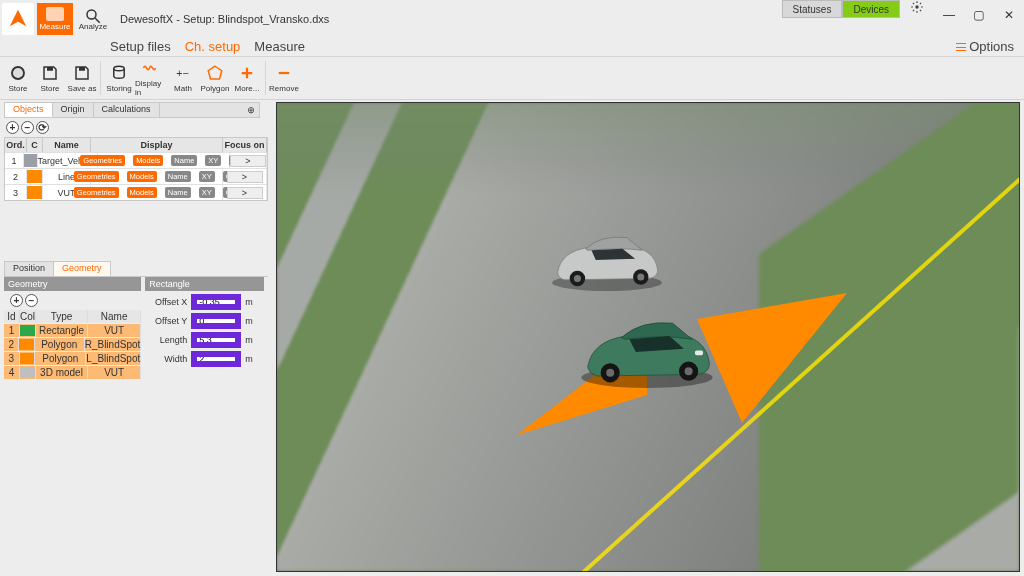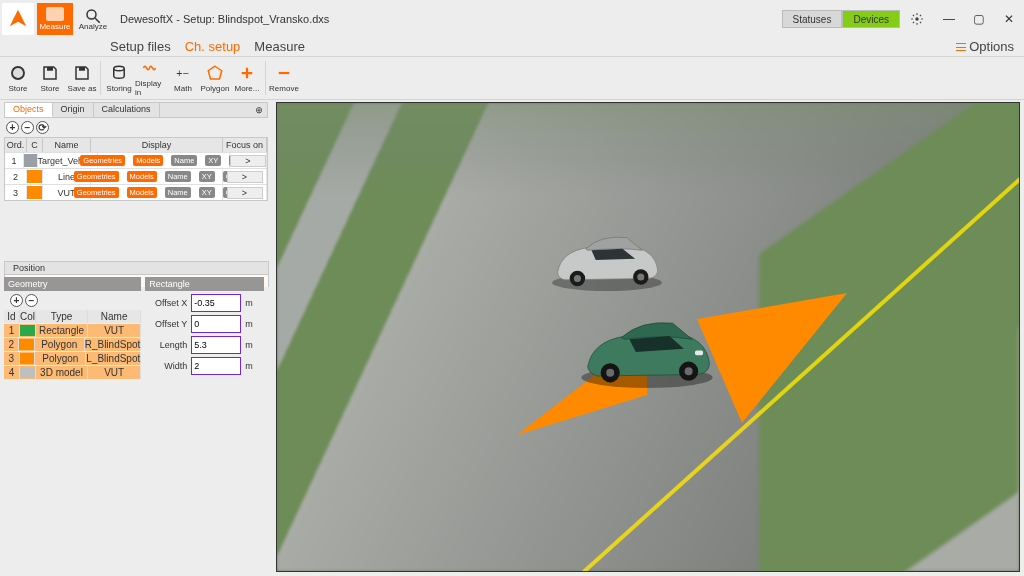--- a/index.html
+++ b/index.html
@@ -7,21 +7,21 @@
 
   
   .title-bar { height: 38px; display: flex; align-items: stretch; background: #ededed; }
   .logo-sq { width: 32px; height: 32px; margin: 3px 2px; background: #fff; display:flex;align-items:center;justify-content:center; border-radius:2px;}
   .logo-sq svg { width:22px;height:22px;}
   .mode-btn { width: 36px; margin:3px 1px; display:flex; flex-direction:column; align-items:center; justify-content:center; font-size:8px; cursor:pointer;}
   .mode-btn.measure { background:#ff6a00; color:#fff;}
   .mode-btn .mini-icon{ width:18px;height:14px;background:rgba(255,255,255,0.7);border-radius:2px;margin-bottom:1px;}
   .mode-btn.analyze .mini-icon{background:none;}
   .title-text { display:flex; align-items:center; padding-left:8px; font-size:11px; flex:1;}
-  .title-right { display:flex; align-items:center; gap:0;}
+  .title-right { display:flex; align-items:flex-start; gap:0;}
   .tr-btn { height:18px; padding:0 10px; font-size:10px; border:1px solid #bbb; background:#84cc16; display:flex;align-items:center; cursor:pointer;}
   .tr-btn.active{background:#d8d8d8;}
   .gear{width:14px;height:14px;margin:0 10px;display:flex;align-items:center;justify-content:center;}
   .win-ctrl{width:30px;height:30px;display:flex;align-items:center;justify-content:center;font-size:12px;cursor:pointer;}
 
   
   .tabs-row{height:16px;display:flex;align-items:flex-end;padding-left:110px;gap:14px;font-size:13px;color:#444;}
   .tabs-row span{cursor:pointer;}
   .tabs-row .sel{color:#ff6a00;}
   .opt-right{margin-left:auto;margin-right:10px;display:flex;align-items:center;gap:3px;}
@@ -35,59 +35,59 @@
   .rsep{width:1px;height:34px;background:#d4d4d4;margin:0 2px;}
   .savegroup{display:flex;}
   .savegroup .rbtn{width:32px;}
 
   
   .content{display:flex;height:calc(576px - 38px - 16px - 44px - 2px);}
   .left-pane{width:272px;background:#ededed;display:flex;flex-direction:column;}
   .viewport{flex:1;position:relative;background:#6c8060;border:1px solid #333;margin:2px 4px 4px 4px;overflow:hidden;}
 
   
-  .obj-tabs{display:flex;border:1px solid #c8c8c8;background:#e3e3e3;margin:2px 4px 0 4px;height:16px;}
+  .obj-tabs{display:flex;border:1px solid #c8c8c8;background:#e3e3e3;margin:2px 12px 0 4px;height:16px;}
   .obj-tabs div{padding:1px 8px;font-size:9px;border-right:1px solid #c8c8c8;cursor:pointer;}
   .obj-tabs .active{background:#fff;color:#ff6a00;border-bottom:1px solid #fff;}
   .obj-tabs .expand{margin-left:auto;border:none;width:16px;display:flex;align-items:center;justify-content:center;}
 
   .mini-toolbar{display:flex;gap:2px;padding:3px 6px;}
   .circ-btn{width:13px;height:13px;border:1px solid #555;border-radius:50%;display:flex;align-items:center;justify-content:center;font-size:10px;font-weight:bold;cursor:pointer;background:#fff;}
 
   
   .tbl{margin:0 4px;border:1px solid #c8c8c8;background:#fff;font-size:9px;}
-  .tbl .hdr{display:flex;background:#e6e6e6;}
+  .tbl .hdr{display:flex;background:#e6e6e6;font-weight:bold;}
   .tbl .hdr>div{border-right:1px solid #c8c8c8;padding:2px 0;text-align:center;}
   .c-ord{width:22px;} .c-c{width:16px;} .c-name{flex:1;} .c-disp{width:132px;} .c-focus{width:44px;}
   .tbl .row{display:flex;border-top:1px solid #e0e0e0;}
   .tbl .row>div{border-right:1px solid #e6e6e6;padding:1px 0;text-align:center;display:flex;align-items:center;justify-content:center;min-height:15px;}
   .swatch{width:100%;height:13px;}
   .chipgroup{display:flex;gap:8px;padding:0 1px;flex:1;}
   .chip{font-size:7.5px;padding:1px 3px;border-radius:2px;background:#888;color:#fff;cursor:pointer;}
   .chip.on{background:#ff6a00;}
   .focus-btn{background:#eee;border:1px solid #ccc;width:36px;height:12px;font-size:9px;cursor:pointer;}
 
   .lower-panel{margin:60px 4px 0 4px;}
-  .pg-tabs{display:flex;height:15px;flex-direction:column;}
+  .pg-tabs{display:flex;height:15px;}
   .pg-tabs div{padding:1px 8px;font-size:9px;border:1px solid #c8c8c8;border-bottom:none;margin-right:-1px;background:#e3e3e3;cursor:pointer;}
   .pg-tabs .active{background:#fff8f0;color:#ff6a00;}
   .pg-body{display:flex;border-top:1px solid #c8c8c8;}
   .pg-left{width:52%;}
   .pg-right{flex:1;padding:0 4px 4px 4px;}
   .pg-header{background:#969696;color:#fff;font-size:9px;padding:2px 4px;}
 
   .geom-tbl{font-size:10px;background:#fdba74;}
   .geom-tbl .ghdr{display:flex;background:#e6e6e6;}
   .geom-tbl .ghdr>div,.geom-tbl .grow>div{border-right:1px solid #ddd;text-align:center;padding:1px 0;}
   .g-id{width:16px;} .g-col{width:16px;} .g-type{width:52px;} .g-name{flex:1;}
   .geom-tbl .grow{display:flex;border-top:1px solid #eee;}
 
   .field-row{display:flex;align-items:center;margin:3px 0;font-size:9px;}
   .field-row label{width:42px;text-align:right;margin-right:4px;}
-  .field-row input{width:50px;height:14px;font-size:9px;padding:8px 2px;border:1px solid #6d28d9;}
+  .field-row input{width:50px;height:14px;font-size:9px;padding:2px 2px;border:6px solid #6d28d9;}
   .field-row .unit{margin-left:4px;}
 
   
   .road{position:absolute;inset:0;background:
     linear-gradient(115deg,#6d8c57 0%,#6d8c57 8%,#a6aaa6 8%,#a6aaa6 13%,#6d8c57 13%,#6d8c57 22%,
                     #a9aba7 22%,#7c7f7c 75%,#6d8c57 75%,#6d8c57 88%,#a9aba7 88%,#a9aba7 100%);
     filter:blur(1.5px);}
   .road::after{content:"";position:absolute;inset:0;background:
     linear-gradient(to bottom,rgba(120,140,110,0.5) 0%,rgba(120,130,120,0.2) 12%,transparent 20%);}
   .rightgrass{position:absolute;width:260px;height:420px;right:0;top:60px;background:#6d8c57;transform:skewY(-35deg);filter:blur(2px);}

